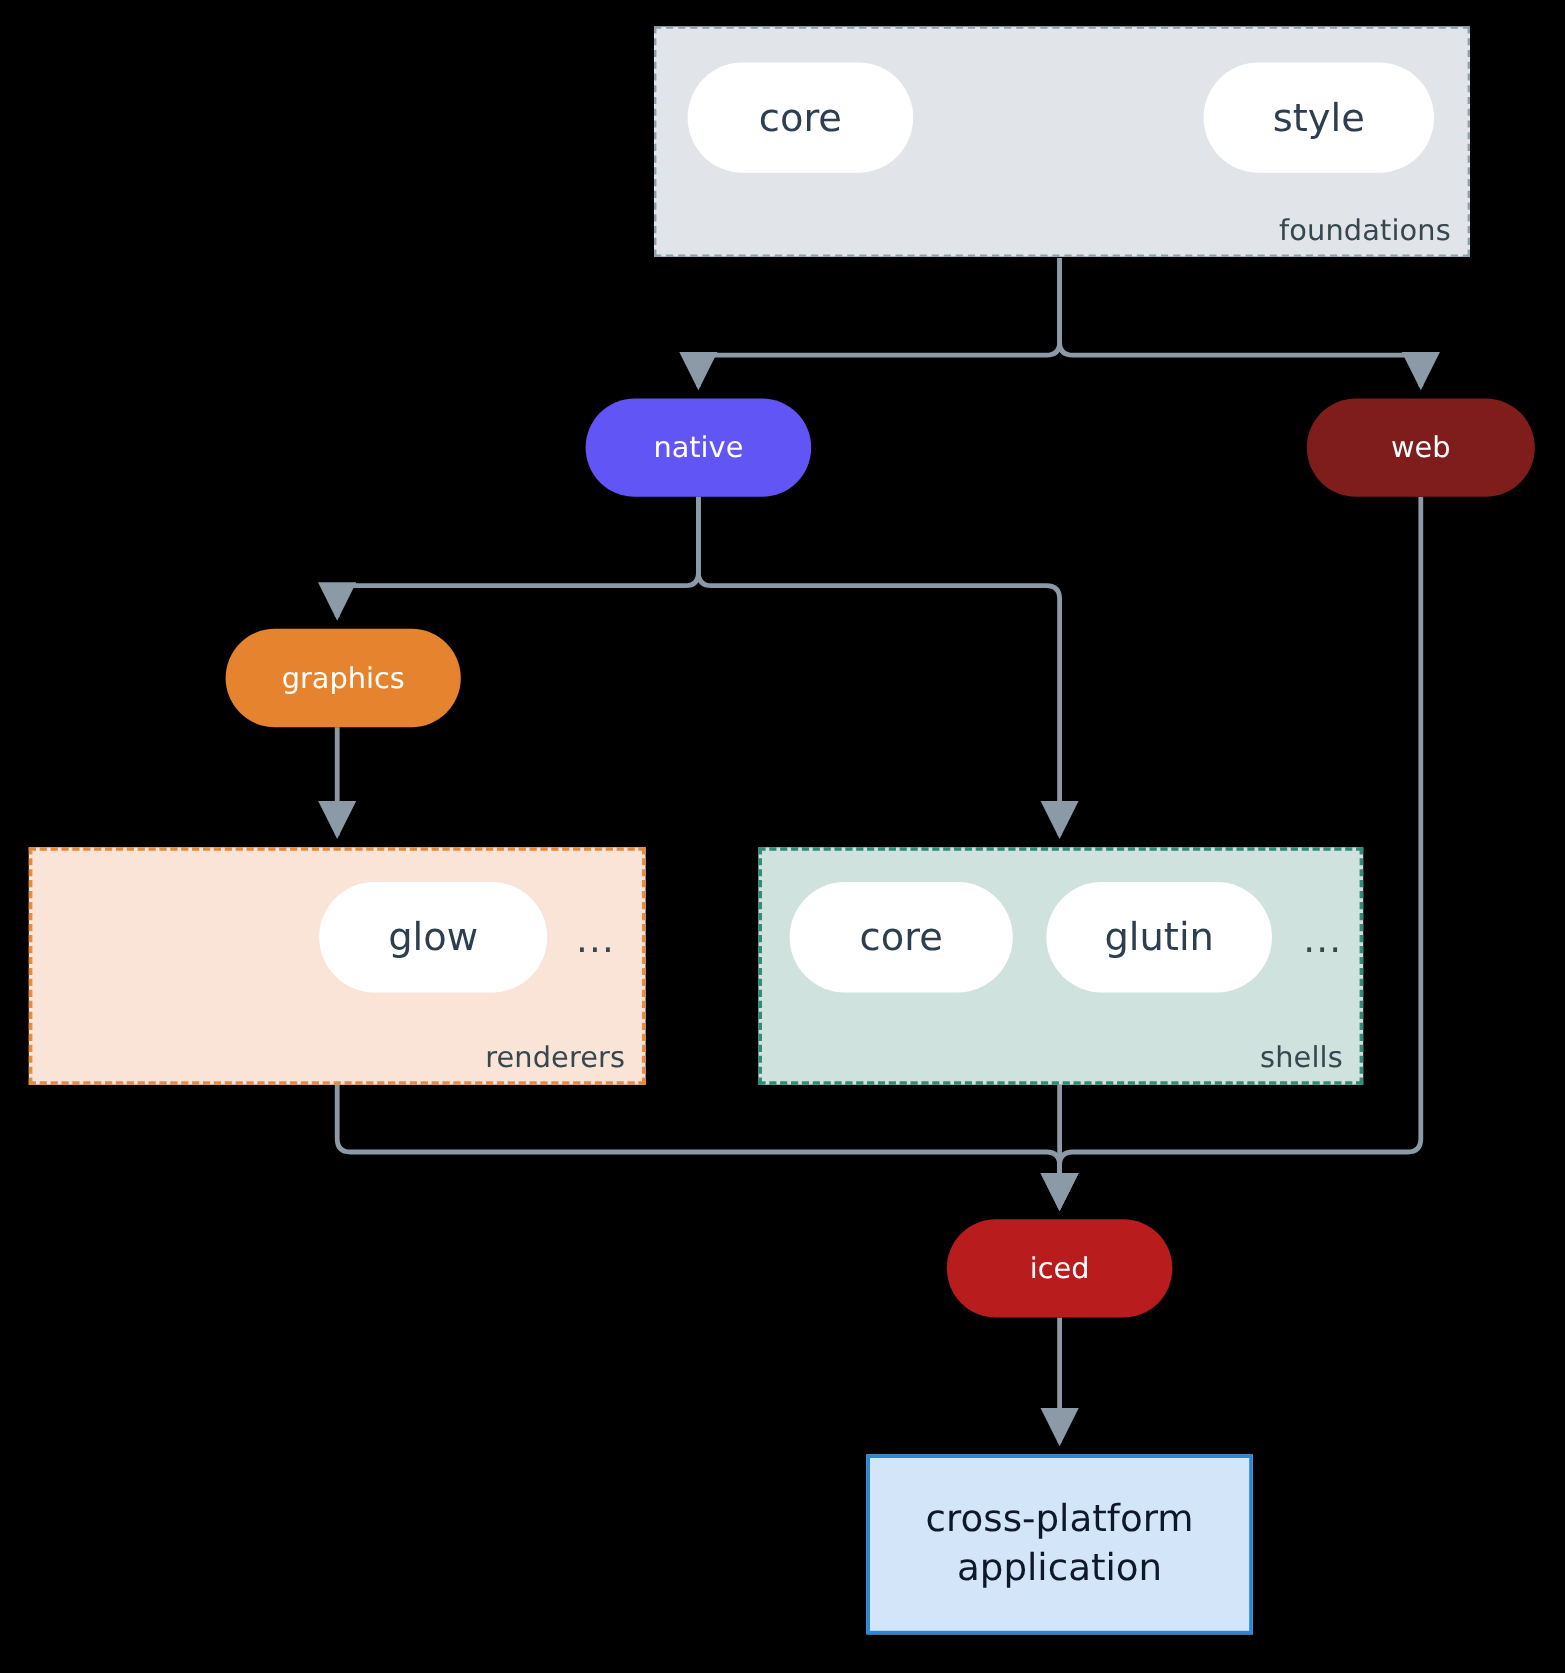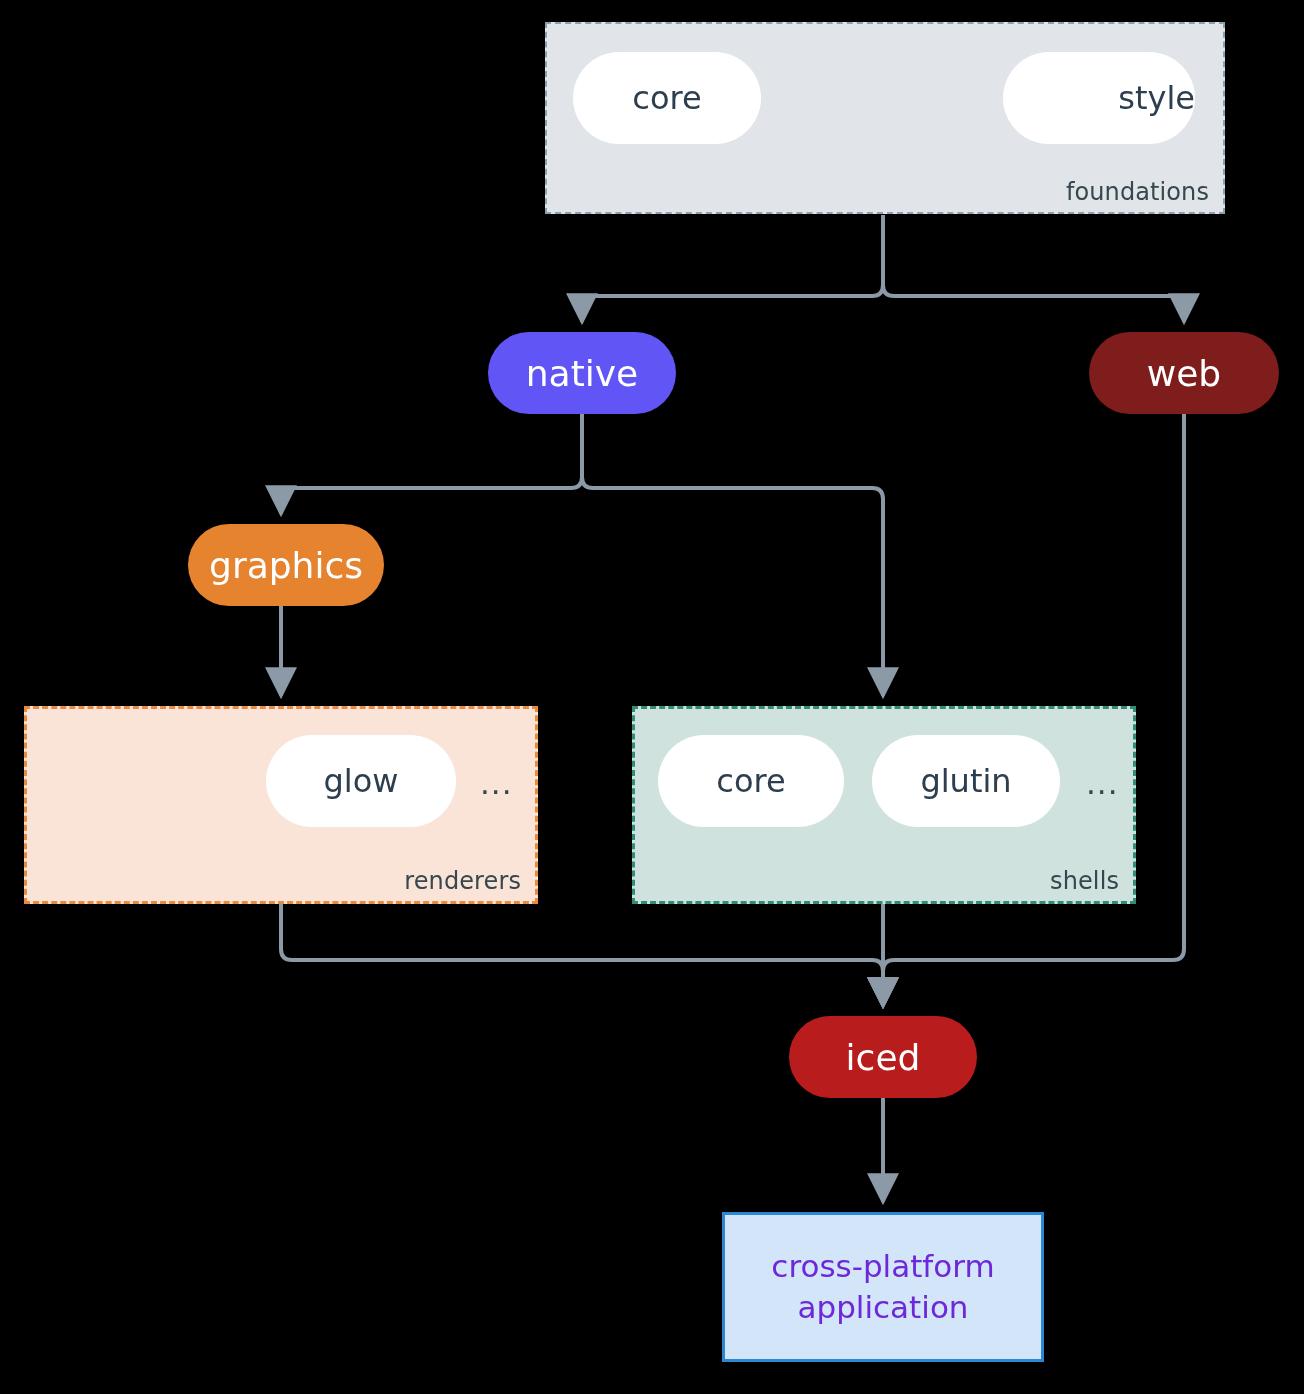--- a/index.html
+++ b/index.html
@@ -64,52 +64,52 @@
   
   .pill-white {
     background: #ffffff;
     border-radius: 999px;
     color: #2d3e4e;
     font-size: 32px;
     height: 92px;
   }
   #node-core     { left: 573px; top: 52px;  width: 188px; }
   #node-futures  { left: 787px; top: 52px;  width: 190px; }
-  #node-style    { left: 1003px; top: 52px; width: 192px; justify-content: flex-end; }
+  #node-style    { left: 1003px; top: 52px; width: 192px; }
   #node-wgpu     { left: 52px;  top: 735px; width: 182px; }
   #node-glow     { left: 266px; top: 735px; width: 190px; }
   #node-winit    { left: 658px; top: 735px; width: 186px; }
   #node-glutin   { left: 872px; top: 735px; width: 188px; }
   
   .ellipsis {
     position: absolute;
     font-size: 31px;
     color: #37474f;
     line-height: 1;
     letter-spacing: 1px;
   }
   #ellipsis-renderers { left: 480px; top: 768px; }
   #ellipsis-shells    { left: 1086px; top: 768px; }
   
   .pill-solid {
     border-radius: 999px;
     color: #ffffff;
-    font-size: 36px;
+    font-size: 24px;
     height: 82px;
   }
   #node-native   { left: 488px;  top: 332px;  width: 188px; background: #6155f5; }
   #node-web      { left: 1089px; top: 332px;  width: 190px; background: #7f1d1d; }
   #node-graphics { left: 188px;  top: 524px;  width: 196px; background: #e5832f; }
   #node-iced     { left: 789px;  top: 1016px; width: 188px; background: #b91c1c; }
   
   #node-cross-platform {
     left: 722px; top: 1212px; width: 322px; height: 150px;
     background: #d3e6f9;
     border: 3px solid #2b87d4;
-    color: #6d28d9;
+    color: #0f172a;
     font-size: 31px;
     line-height: 1.32;
     flex-direction: column;
   }
 </style>
 </head>
 <body>
 
 <div id="canvas">
 

